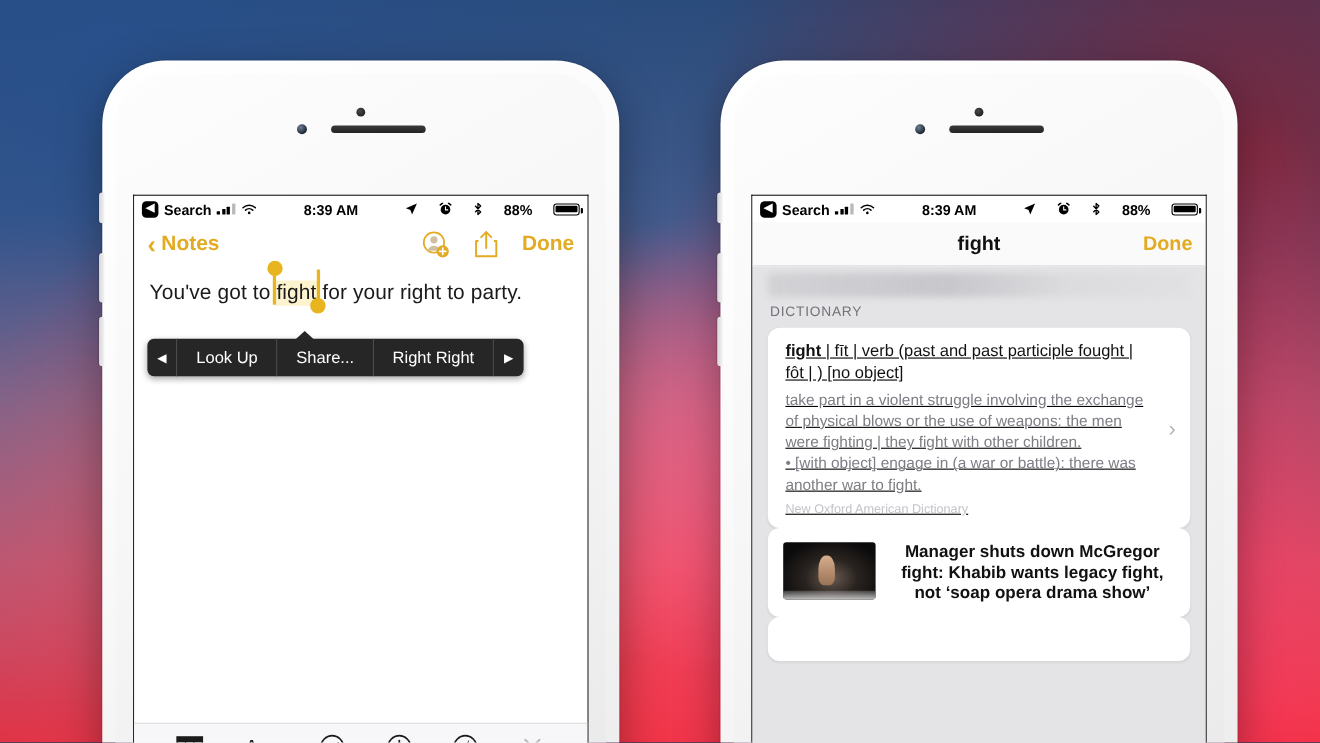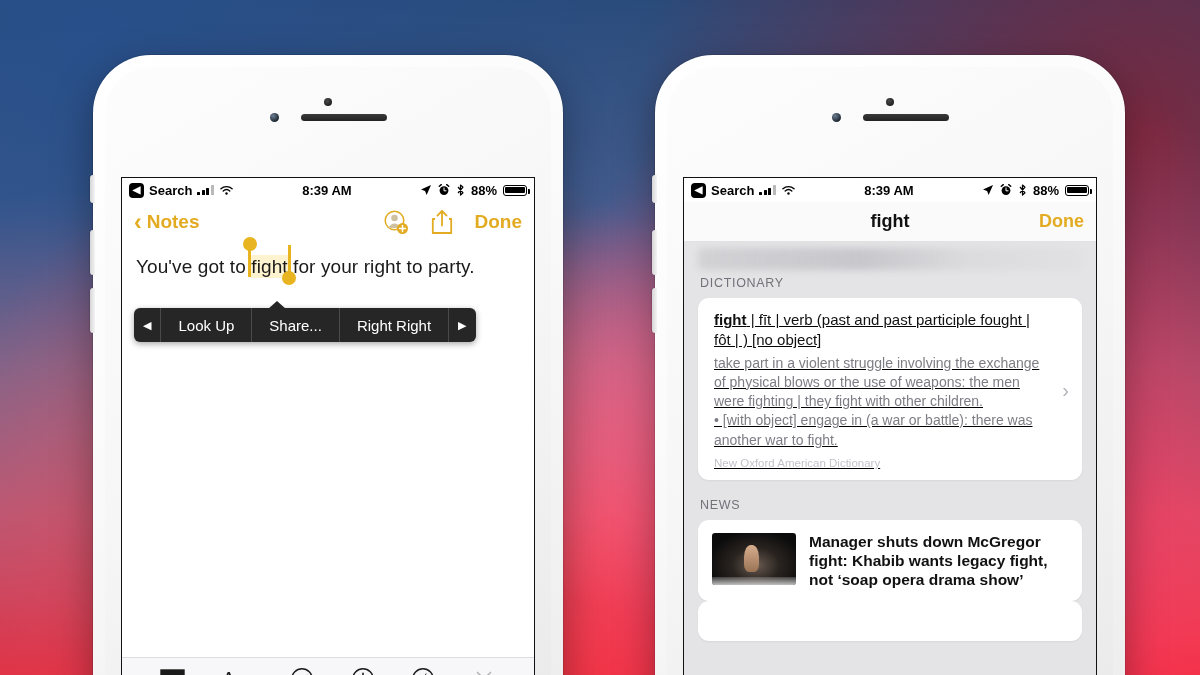--- a/index.html
+++ b/index.html
@@ -86,21 +86,21 @@
 
   
   .statusbar {
     height: 24px;
     display: flex; align-items: center; justify-content: space-between;
     padding: 0 7px;
     font-size: 13px; font-weight: bold; color: #000;
     background: #fff;
   }
   .sb-left { display:flex; align-items:center; gap:5px; }
-  .sb-right { display:flex; align-items:center; gap:6px; }
+  .sb-right { display:flex; align-items:center; gap:19px; }
   .back-chip {
     width: 15px; height: 15px; border-radius: 4px; background:#000;
     display:flex; align-items:center; justify-content:center;
     color:#fff; font-size:10px; line-height:1;
   }
   .bars { display:flex; align-items:flex-end; gap:1.5px; height:10px; }
   .bars i { width:3px; background:#000; display:block; border-radius:.5px; }
   .bars i:nth-child(1){height:3.5px} .bars i:nth-child(2){height:5.5px}
   .bars i:nth-child(3){height:7.5px} .bars i:nth-child(4){height:10px; background:#b9b9b9}
   .battery { width:24px; height:11px; border:1.6px solid #000; border-radius:3px;
@@ -188,21 +188,21 @@
     box-shadow:0 1px 2px rgba(0,0,0,0.06); position:relative; }
 
   .dict-card { padding: 12px 36px 11px 16px; text-decoration: underline; }
   .dict-head { font-size:15px; color:#111; line-height:1.35; }
   .dict-head b{font-weight:bold;}
   .dict-def { font-size:14px; color:#7d7d85; line-height:1.38; margin-top:3px; }
   .dict-src { font-size:11.5px; color:#c3c3c9; margin-top:7px; }
   .chev-r { position:absolute; right:13px; top:50%; margin-top:-10px;
     font-size:20px; color:#b3b3ba; font-weight:300; }
 
-  .news-card { display:flex; gap:13px; padding: 13px 14px 11px; }
+  .news-card { display:flex; gap:13px; padding: 13px 14px 11px; text-align: center; }
   .news-thumb { width:84px; height:52px; flex:0 0 84px; border-radius:3px;
     background: radial-gradient(ellipse at 52% 62%, #6a5c52 0%, #2a2420 38%, #0b0b0c 78%);
     position:relative; overflow:hidden; }
   .news-thumb::before{content:""; position:absolute; left:38%; top:22%;
     width:18%; height:52%; border-radius:45% 45% 30% 30%;
     background: linear-gradient(180deg,#d7ae8e,#9a7355); }
   .news-thumb::after{content:""; position:absolute; left:0; bottom:0; right:0; height:16%;
     background:linear-gradient(180deg,rgba(190,190,190,.25),rgba(235,235,235,.8));}
   .news-text { flex:1; }
   .news-title { font-size:15.5px; font-weight:bold; color:#111; line-height:1.22; }
@@ -411,21 +411,20 @@
 
         <div class="sec-label">DICTIONARY</div>
         <div class="card dict-card">
           <div class="dict-head"><b>fight</b><span> | fīt | verb (past and past participle fought | fôt | ) [no object]</span></div>
           <div class="dict-def" style="white-space:pre-line">take part in a violent struggle involving the exchange of physical blows or the use of weapons: the men were fighting | they fight with other children.
 • [with object] engage in (a war or battle): there was another war to fight.</div>
           <div class="dict-src">New Oxford American Dictionary</div>
           <div class="chev-r">›</div>
         </div>
 
-        <div class="sec-label" style="padding-top:18px">NEWS</div>
         <div class="card news-card">
           <div class="news-thumb"></div>
           <div class="news-text">
             <div class="news-title">Manager shuts down McGregor fight: Khabib wants legacy fight, not ‘soap opera drama show’</div>
           </div>
         </div>
 
         <div class="card" style="height:40px"></div>
       </div>
 

